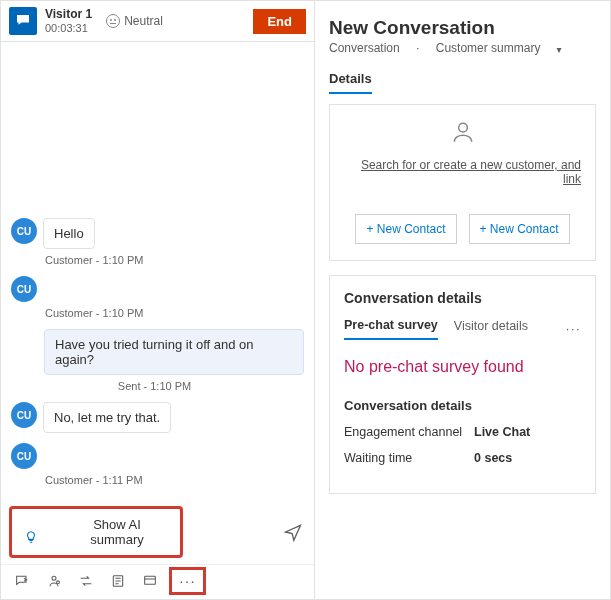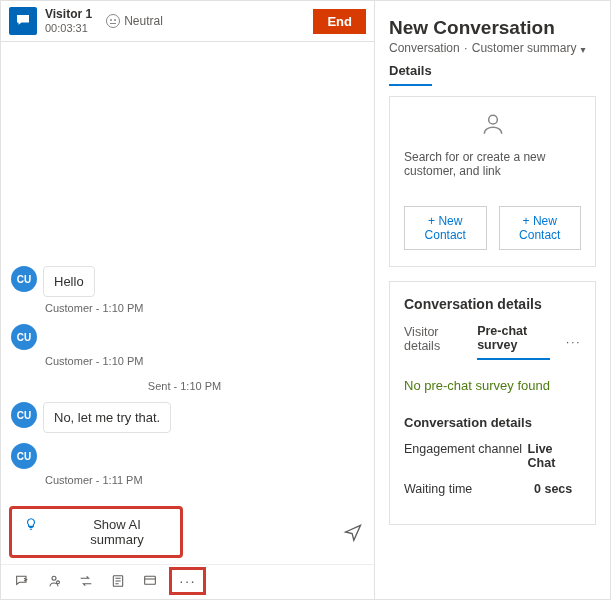--- a/index.html
+++ b/index.html
@@ -1,18 +1,18 @@
 <!DOCTYPE html>
 <html><head>
 <meta charset="utf-8">
 <style>
   * { box-sizing: border-box; }
   html, body { margin:0; padding:0; font-family: "Segoe UI", Arial, sans-serif; font-size:13px; color:#323130; background:#fff; }
   .root { display:flex; width:611px; height:600px; border:1px solid #e1e1e1; }
-  .left { width:374px; border-right:1px solid #e1e1e1; display:flex; flex-direction:column; }
+  .left { width:314px; border-right:1px solid #e1e1e1; display:flex; flex-direction:column; }
   .right { flex:1; padding:10px 14px 0 14px; overflow:hidden; }
   
   .chat-header { display:flex; align-items:center; padding:6px 8px; border-bottom:1px solid #e1e1e1; gap:8px; }
   .chat-avatar { width:28px; height:28px; background:#0067b8; display:flex; align-items:center; justify-content:center; border-radius:2px; }
   .chat-avatar svg { width:18px; height:18px; fill:#fff; }
   .visitor-block { line-height:14px; }
   .visitor-name { font-size:12px; font-weight:600; }
   .visitor-timer { font-size:11px; color:#605e5c; }
   .sentiment { display:flex; align-items:center; gap:4px; color:#605e5c; font-size:12px; margin-left:6px; }
   .sentiment-icon { width:14px; height:14px; border:1px solid #8a8886; border-radius:50%; position:relative; }
@@ -26,50 +26,50 @@
   .spacer { flex:1 0 140px; }
   .msg-row { display:flex; align-items:flex-start; gap:6px; margin-bottom:2px; }
   .cu-badge { width:26px; height:26px; border-radius:50%; background:#2b88d8; color:#fff; font-size:10px; font-weight:600; display:flex; align-items:center; justify-content:center; flex-shrink:0; }
   .bubble-in { background:#fff; border:1px solid #e1e1e1; border-radius:4px; padding:7px 10px; font-size:13px; max-width:240px; }
   .bubble-out { background:#eef3fb; border:1px solid #d6e1f2; border-radius:4px; padding:7px 10px; font-size:13px; max-width:260px; }
   .meta { font-size:11px; color:#666; margin:3px 0 10px 34px; }
   .meta-right { font-size:11px; color:#666; text-align:center; margin:3px 6px 10px 0; }
   .row-out { justify-content:flex-end; }
   
   .ai-bar { display:flex; align-items:center; padding:8px 10px; gap:10px; }
-  .ai-btn { display:flex; align-items:flex-start; gap:28px; border:1px solid #c8c6c4; background:#fff; padding:8px 12px; font-size:13px; color:#323130; cursor:pointer; flex:0 0 auto; width:170px; }
+  .ai-btn { display:flex; align-items:flex-end; gap:28px; border:1px solid #c8c6c4; background:#fff; padding:8px 12px; font-size:13px; color:#323130; cursor:pointer; flex:0 0 auto; width:170px; }
   .ai-btn .bulb { color:#0078d4; }
   .highlight1 { outline:3px solid #d13a2f; outline-offset:-1px; border-radius:2px; }
   .send-icon { margin-left:auto; width:22px; height:22px; color:#605e5c; cursor:pointer; display:flex; align-items:center; justify-content:center; }
   
   .toolbar { display:flex; align-items:center; gap:14px; padding:6px 12px 8px 12px; border-top:1px solid #eee; color:#605e5c; }
   .toolbar .tool { width:18px; height:18px; display:flex; align-items:center; justify-content:center; cursor:pointer; }
   .more-box { padding:2px 6px; font-size:14px; letter-spacing:1px; cursor:pointer; }
   .highlight2 { outline:3px solid #d13a2f; outline-offset:1px; }
   
   .nc-title { font-size:19px; font-weight:600; margin:6px 0 2px 0; }
-  .nc-sub { font-size:12px; color:#605e5c; display:flex; align-items:flex-end; gap:4px; margin-bottom:8px; }
+  .nc-sub { font-size:12px; color:#605e5c; display:flex; align-items:flex-end; gap:16px; margin-bottom:16px; }
   .chev { font-size:10px; }
   .tab-details { font-size:13px; font-weight:600; display:inline-block; padding-bottom:6px; border-bottom:2px solid #0078d4; margin-bottom:10px; }
   .card { border:1px solid #e1e1e1; padding:14px 14px 16px 14px; margin-bottom:14px; }
   .sc-row { display:flex; align-items:baseline; gap:20px; font-size:12px; color:#605e5c; border-bottom:1px solid #e1e1e1; padding-bottom:14px; margin-bottom:20px; }
   .sc-label { color:#605e5c; }
   .sc-val { color:#605e5c; }
   .center-col { display:flex; flex-direction:column; align-items:center; gap:10px; }
   .person-icon { color:#8a8886; }
-  .hint { font-size:12px; color:#555; text-align:left; }
+  .hint { font-size:12px; color:#555; text-align:right;text-decoration:underline; }
   .btn-row { display:flex; gap:12px; margin-top:18px; justify-content:center; }
   .ghost-btn { border:1px solid #d2d0ce; background:#fff; color:#0078d4; font-size:12px; padding:7px 10px; cursor:pointer; }
   .cd-title { font-size:14px; margin:0 0 12px 0; }
   .cd-tabs { display:flex; align-items:center; gap:16px; font-size:12.5px; margin-bottom:18px; }
   .cd-tab { padding-bottom:6px; cursor:pointer; }
   .cd-tab.active { font-weight:600; border-bottom:2px solid #0078d4; color:#323130; }
   .cd-tab.inactive { color:#605e5c; }
   .cd-more { margin-left:auto; color:#605e5c; cursor:pointer; letter-spacing:1px; }
-  .cd-empty { font-size:13px; color:#4d7c0f; margin-bottom:22px; }
+  .cd-empty { font-size:16px; color:#be185d; margin-bottom:22px; }
   .cd-sec-title { font-size:13px; font-weight:600; margin-bottom:12px; }
   .kv { display:flex; font-size:12.5px; margin-bottom:12px; }
   .kv .k { width:130px; color:#333; }
   .kv .v { font-weight:600; }
 </style>
 </head>
 <body>
 
 <div class="root">
 
@@ -100,20 +100,23 @@
         <div class="cu-badge">CU</div>
         <div class="bubble-in">Hello</div>
       </div>
       <div class="meta">Customer - 1:10 PM</div>
 
       <div class="msg-row">
         <div class="cu-badge">CU</div>
       </div>
       <div class="meta">Customer - 1:10 PM</div>
 
+      <div class="msg-row row-out">
+        <div class="bubble-out">Have you tried turning it off and on again?</div>
+      </div>
       <div class="meta-right">Sent - 1:10 PM</div>
 
       <div class="msg-row">
         <div class="cu-badge">CU</div>
         <div class="bubble-in">No, let me try that.</div>
       </div>
       <div style="height:8px"></div>
 
       <div class="msg-row">
         <div class="cu-badge">CU</div>
@@ -194,22 +197,22 @@
         <div class="btn-row">
           <button class="ghost-btn">+ New Contact</button>
           <button class="ghost-btn">+ New Contact</button>
         </div>
       </div>
     </div>
 
     <div class="card">
       <h4 class="cd-title">Conversation details</h4>
       <div class="cd-tabs">
+        <div class="cd-tab active">Pre-chat survey</div>
         <div class="cd-tab inactive">Visitor details</div>
-        <div class="cd-tab active">Pre-chat survey</div>
         <div class="cd-more">···</div>
       </div>
       <div class="cd-empty">No pre-chat survey found</div>
       <div class="cd-sec-title">Conversation details</div>
       <div class="kv">
         <div class="k">Engagement channel</div>
         <div class="v">Live Chat</div>
       </div>
       <div class="kv">
         <div class="k">Waiting time</div>

